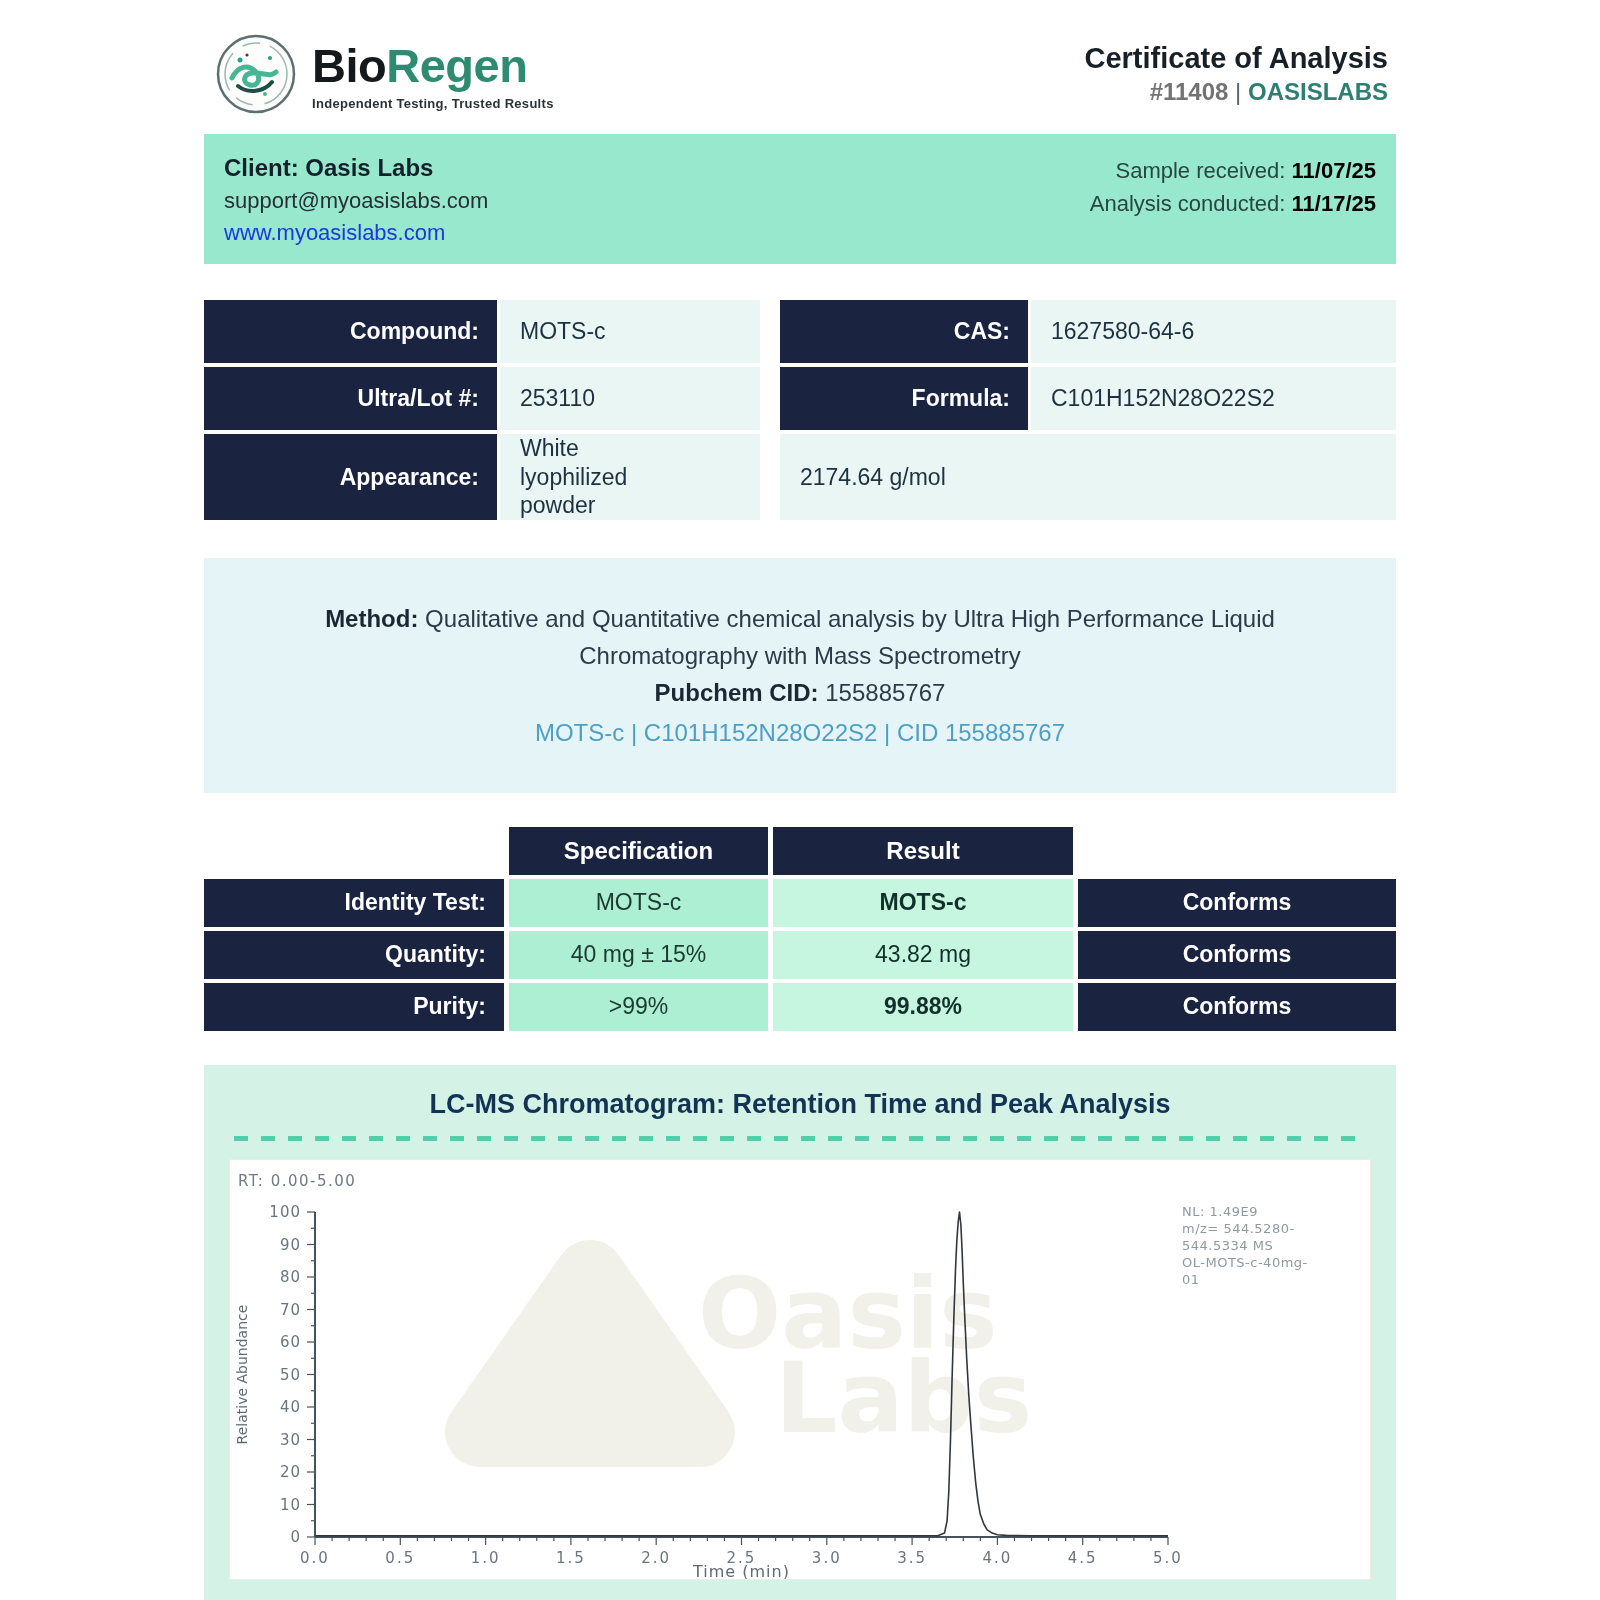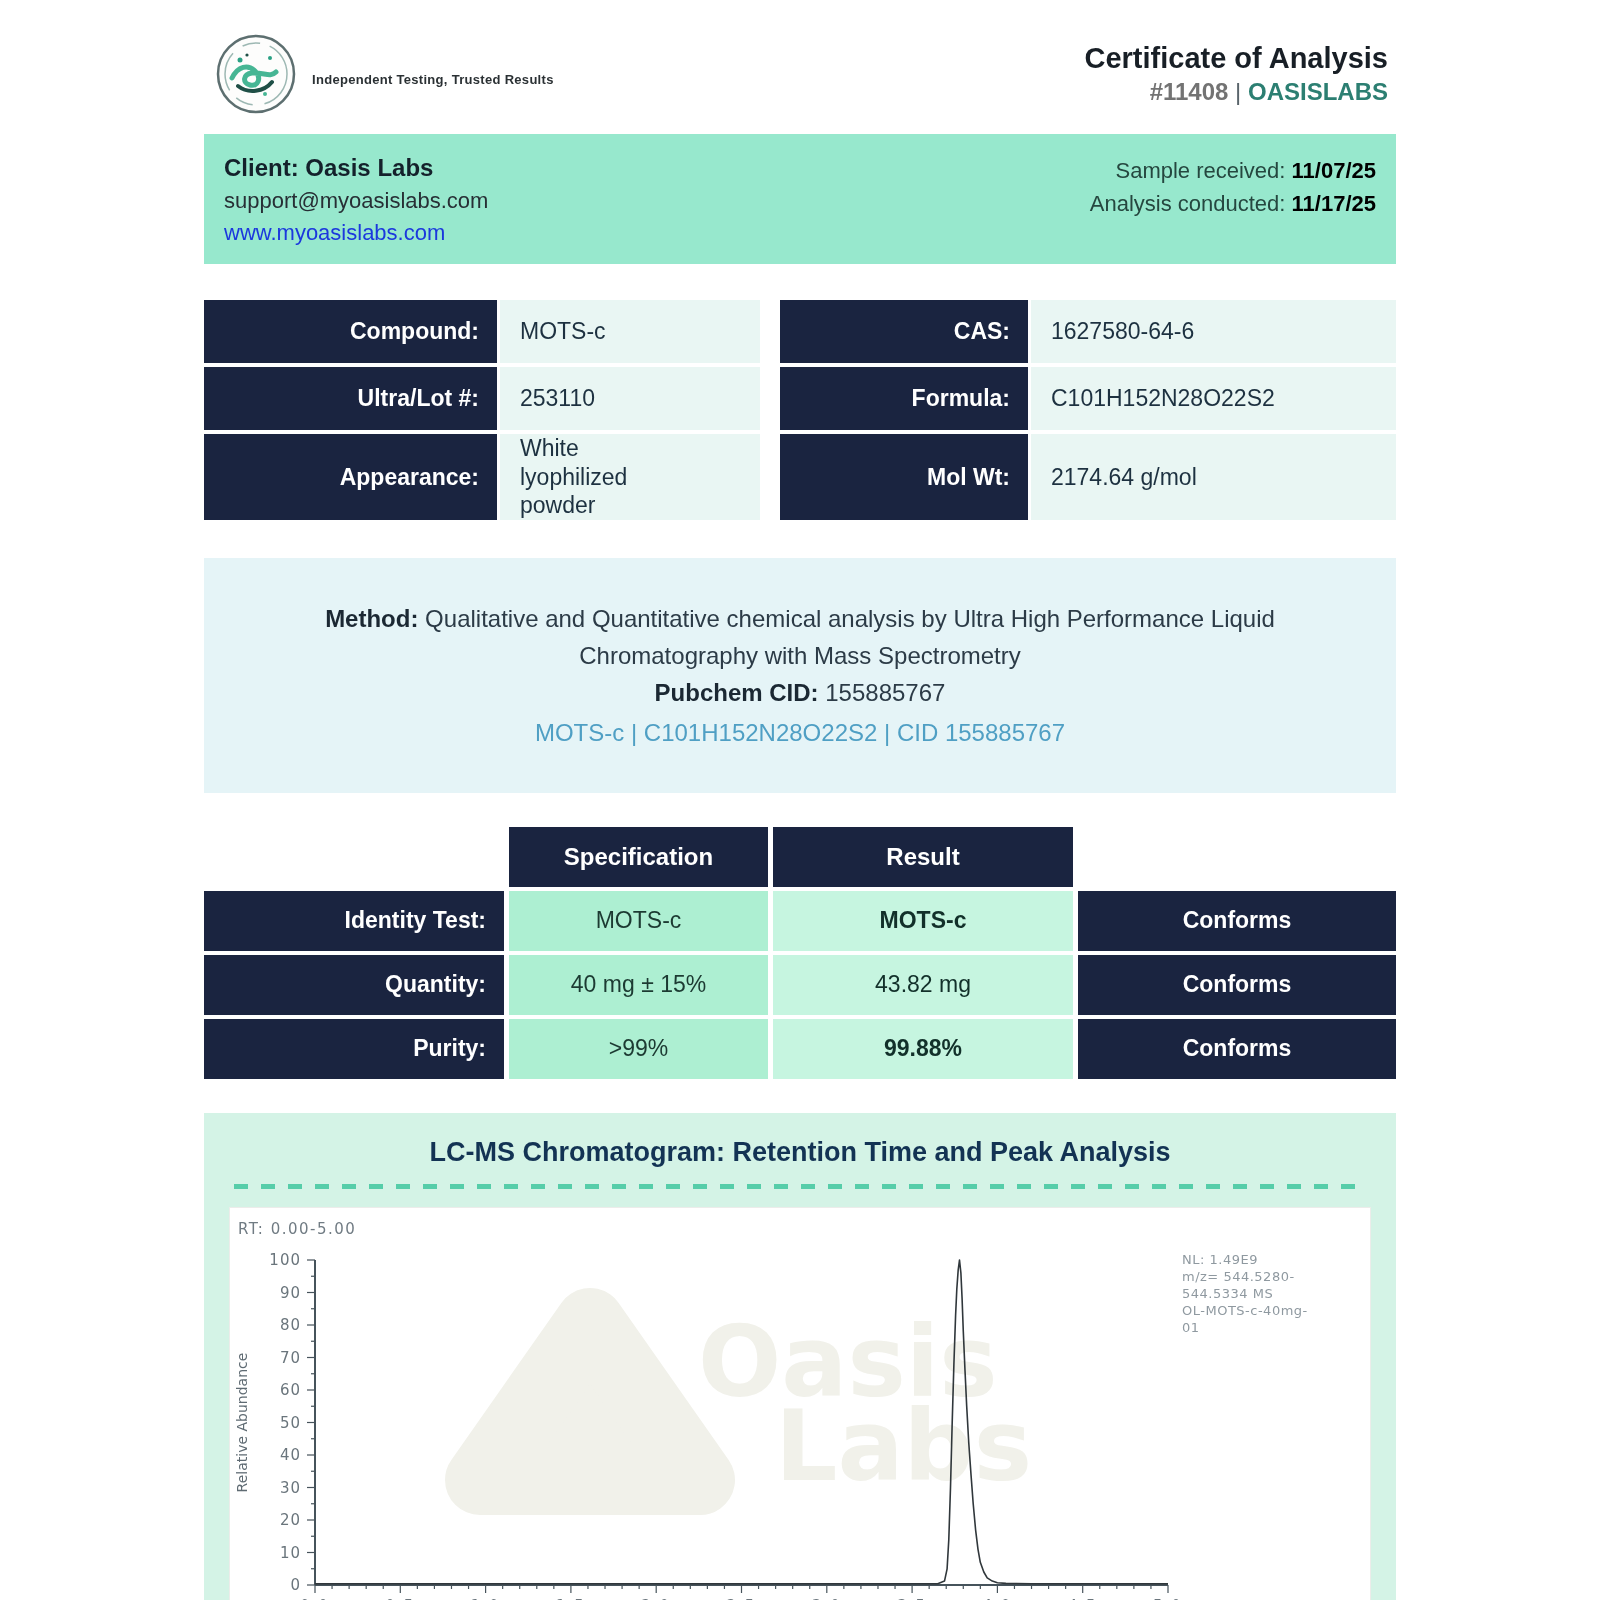--- a/index.html
+++ b/index.html
@@ -47,21 +47,21 @@
 
   
   .method { background:#e5f4f7; margin-top:38px; padding:42px 96px; text-align:center;
     font-size:24px; color:#2c3b47; line-height:1.55; }
   .method b { color:#1b2833; }
   .method-link { color:#4f9fc4; text-decoration:none; display:inline-block; margin-top:2px; }
 
   
   .results { display:grid; grid-template-columns:300px 259px 300px 318px;
     column-gap:5px; row-gap:4px; margin-top:34px; }
-  .res-cell { height:60px; display:flex; align-items:center; }
+  .res-cell { height:48px; display:flex; align-items:center; }
   .res-empty { background:transparent; }
   .res-h { background:#1a2440; color:#fff; font-weight:bold; font-size:24px; justify-content:center; }
   .res-label { background:#1a2440; color:#fff; font-weight:bold; font-size:23px; justify-content:flex-end; padding-right:18px; }
   .res-spec { background:#adefd2; color:#1c3a32; font-size:23px; justify-content:center; }
   .res-result { background:#c6f5e0; color:#12302a; font-size:23px; justify-content:center; }
   .res-status { background:#1a2440; color:#fff; font-weight:bold; font-size:23px; justify-content:center; }
 
   
   .chrom { background:#d4f3e6; margin-top:34px; padding:24px 24px 24px; }
   .chrom-title { text-align:center; font-weight:bold; font-size:27px; color:#133354; }
@@ -82,20 +82,21 @@
           <circle cx="42" cy="42" r="31" fill="none" stroke="#9db8b3" stroke-width="1.5" stroke-dasharray="40 12 18 10"></circle>
           <path d="M18,46 C24,34 34,32 41,39 C48,46 44,55 36,53 C28,51 29,42 38,41 C50,40 56,46 62,40" fill="none" stroke="#46b694" stroke-width="5" stroke-linecap="round"></path>
           <path d="M24,54 C34,62 50,60 58,50" fill="none" stroke="#1f4f46" stroke-width="4" stroke-linecap="round"></path>
           <circle cx="26" cy="28" r="2.5" fill="#2aa184"></circle>
           <circle cx="56" cy="26" r="2" fill="#2aa184"></circle>
           <circle cx="33" cy="23" r="1.6" fill="#1f4f46"></circle>
           <circle cx="51" cy="62" r="2" fill="#46b694"></circle>
         </svg>
       </span>
       <span>
+        <div class="brand"><span class="bio">Bio</span><span class="regen">Regen</span></div>
         <div class="tagline">Independent Testing, Trusted Results</div>
       </span>
     </div>
     <div class="cert">
       <div class="cert-title">Certificate of Analysis</div>
       <div class="cert-sub"><span class="num">#11408</span><span> | </span><span class="lab">OASISLABS</span></div>
     </div>
   </div>
 
   <div class="client-bar">
@@ -128,21 +129,20 @@
     <div class="info-table right">
       <div class="info-row">
         <div class="info-label">CAS:</div>
         <div class="info-value">1627580-64-6</div>
       </div>
       <div class="info-row">
         <div class="info-label">Formula:</div>
         <div class="info-value">C101H152N28O22S2</div>
       </div>
       <div class="info-row tall">
-        <div class="info-label">Mol Wt:</div>
         <div class="info-value">2174.64 g/mol</div>
       </div>
     </div>
   </div>
 
   <div class="method">
     <div><b>Method: </b><span>Qualitative and Quantitative chemical analysis by Ultra High Performance Liquid Chromatography with Mass Spectrometry</span></div>
     <div><b>Pubchem CID: </b><span>155885767</span></div>
     <a class="method-link" href="#">MOTS-c | C101H152N28O22S2 | CID 155885767</a>
   </div>

